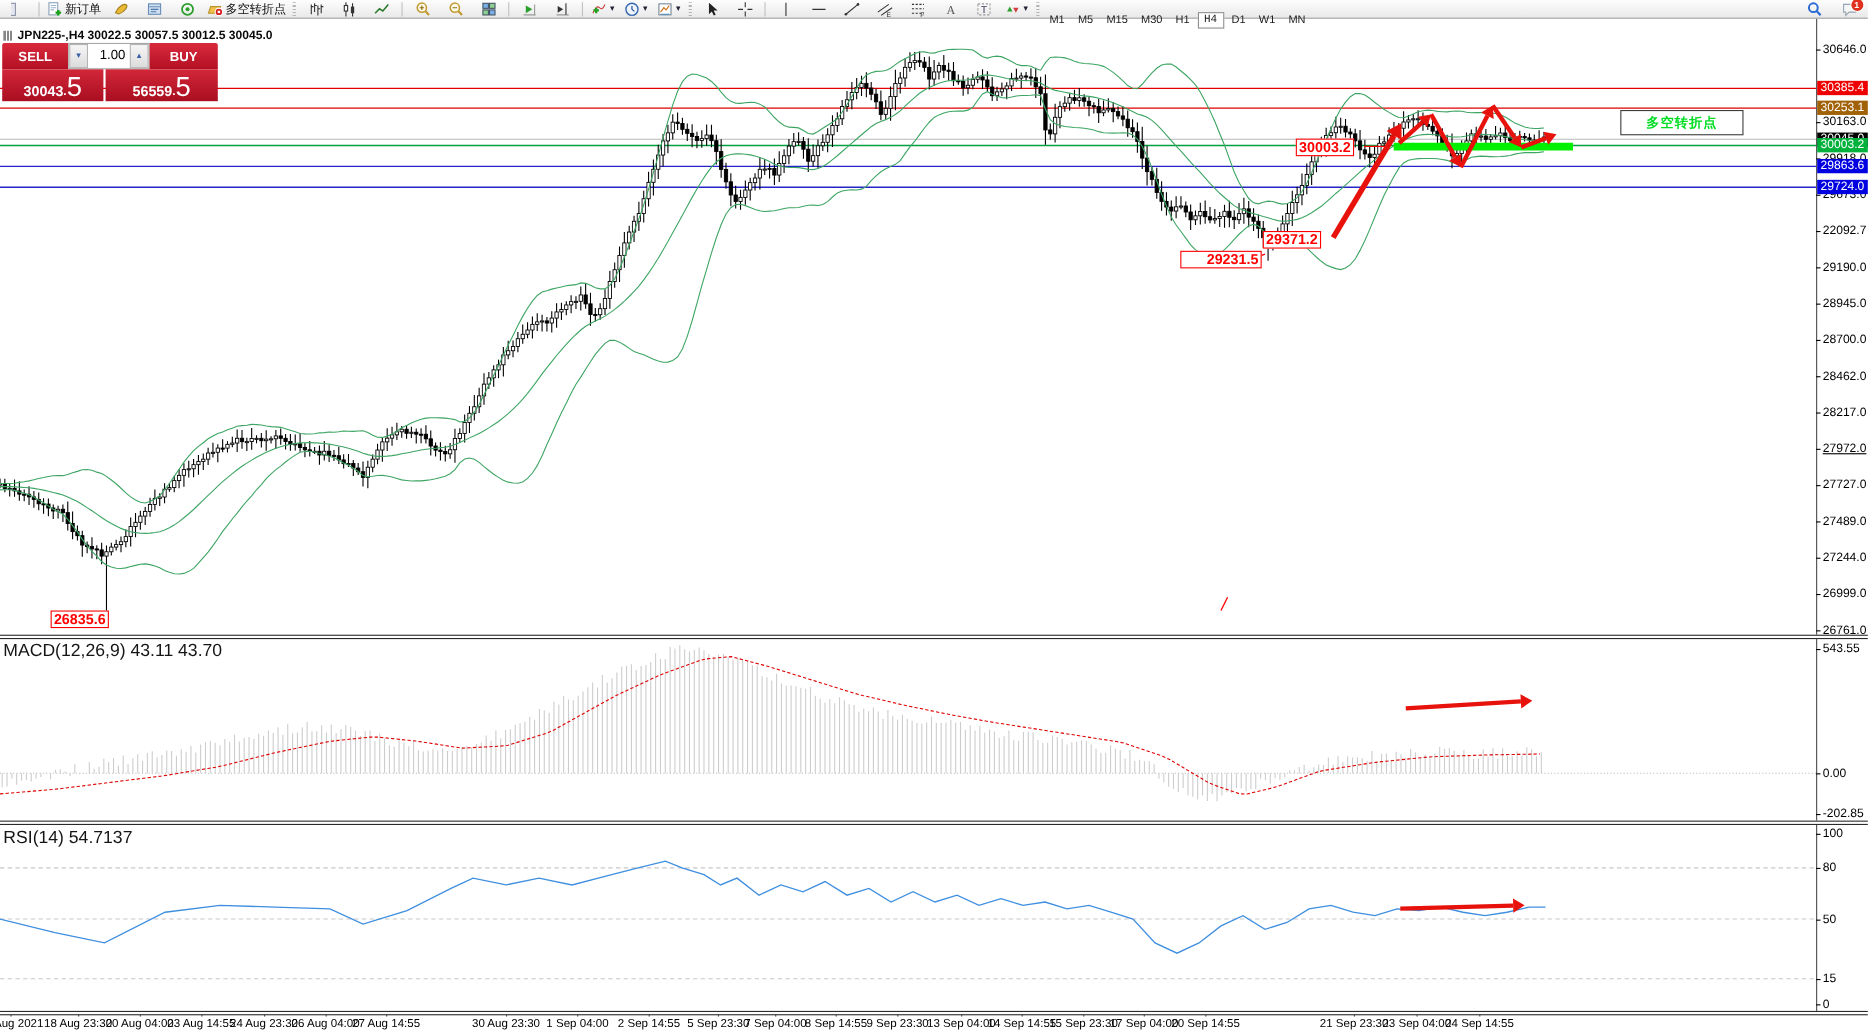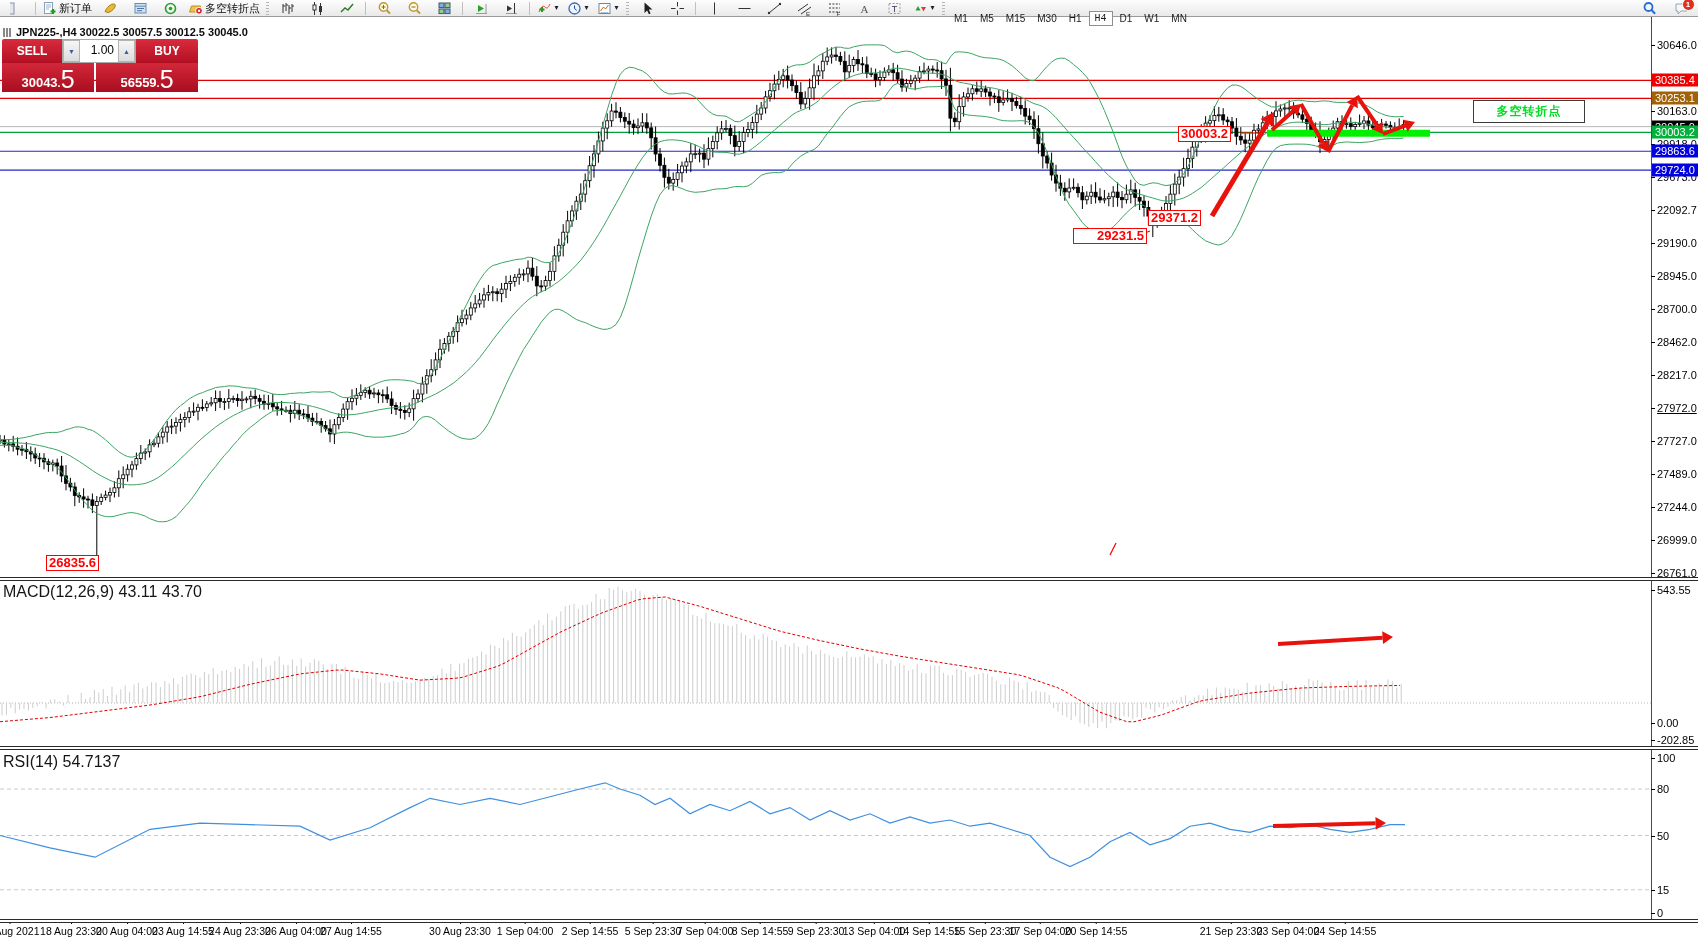--- a/index.html
+++ b/index.html
@@ -1444,21 +1444,21 @@
     <div class="ptick" style="top: 490.006px;">27244.0</div>
     <div class="ptick" style="top: 523.279px;">26999.0</div>
     <div class="ptick" style="top: 555.6px;">26761.0</div>
     <div class="pbadge" style="top: 63.3906px; background: rgb(238, 0, 0);">30385.4</div>
     <div class="pbadge" style="top: 81.3575px; background: #a16207;">30253.1</div>
     <div class="pbadge" style="top: 109.618px; background: rgb(0, 0, 0);">30045.0</div>
     <div class="pbadge" style="top: 115.295px; background: rgb(0, 178, 60);">30003.2</div>
     <div class="pbadge" style="top: 134.253px; background: rgb(0, 0, 224);">29863.6</div>
     <div class="pbadge" style="top: 153.212px; background: rgb(0, 0, 224);">29724.0</div>
     <div class="ptick" style="top: 573px;">543.55</div>
-    <div class="ptick" style="top: 686px; margin-top: 20px;">0.00</div>
+    <div class="ptick" style="top: 686px;">0.00</div>
     <div class="ptick" style="top: 723px;">-202.85</div>
     <div class="ptick" style="top: 741px;">100</div>
     <div class="ptick" style="top: 772px;">80</div>
     <div class="ptick" style="top: 818.5px;">50</div>
     <div class="ptick" style="top: 872.75px;">15</div>
     <div class="ptick" style="top: 896px;">0</div>
     <div class="ttick" style="left: 10px;">17 Aug 2021</div>
     <div class="ttick" style="left: 71px;">18 Aug 23:30</div>
     <div class="ttick" style="left: 127px;">20 Aug 04:00</div>
     <div class="ttick" style="left: 183px;">23 Aug 14:55</div>

